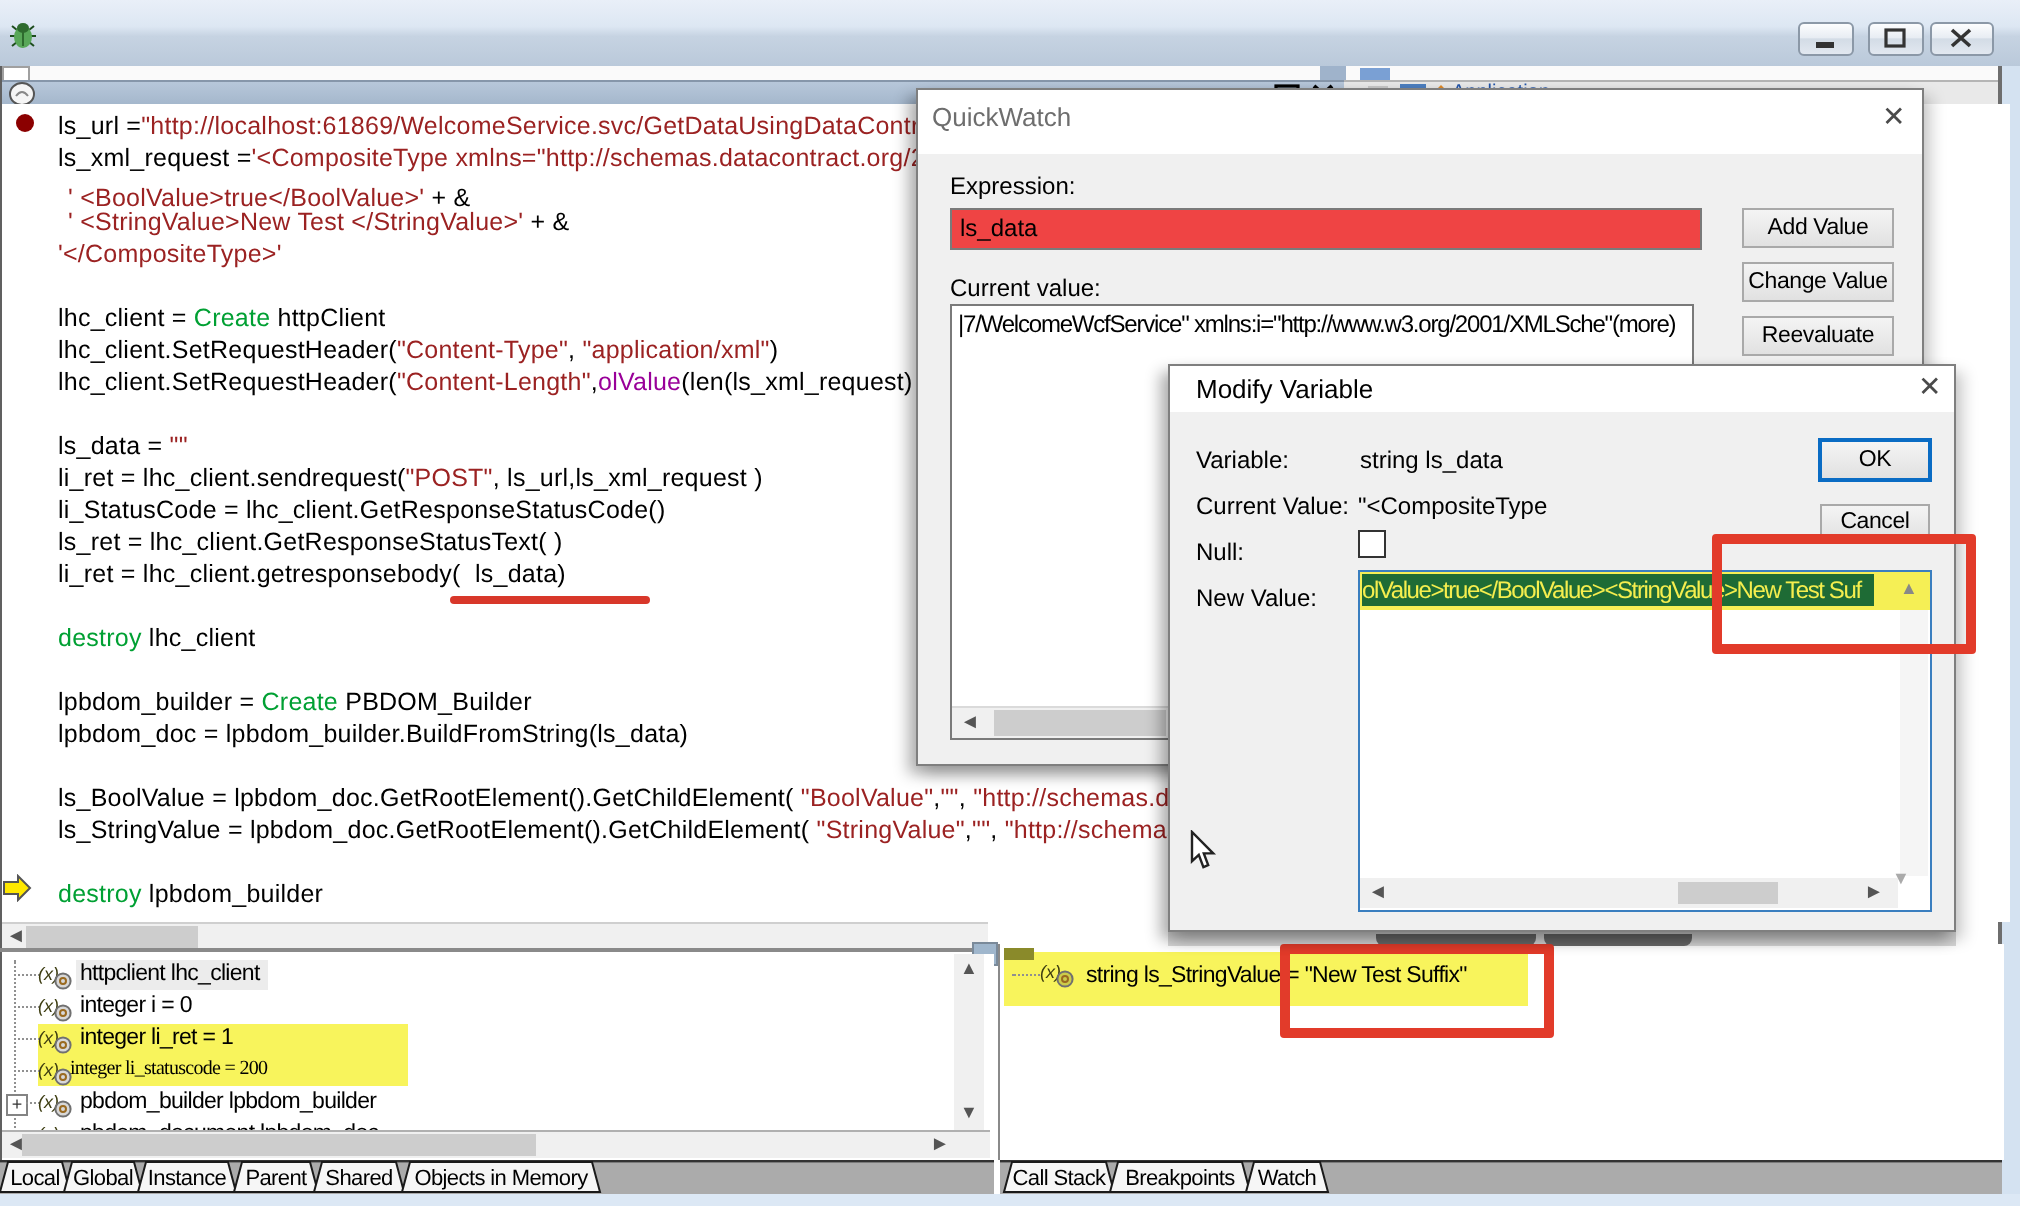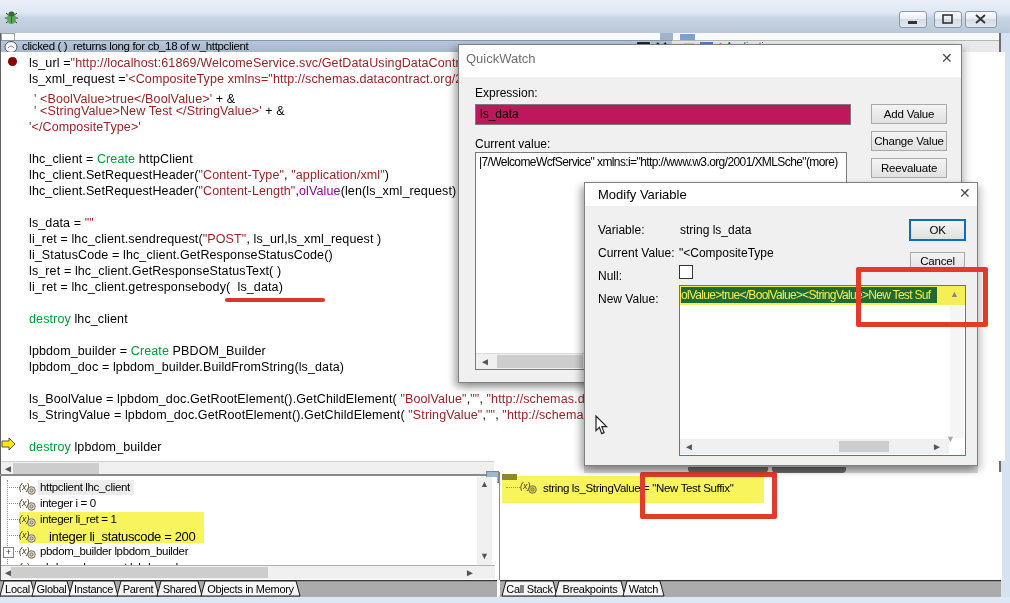--- a/index.html
+++ b/index.html
@@ -72,21 +72,20 @@
   <div class="abs" id="strip1"></div>
   <div class="abs" style="left:1px;top:33px;width:12px;height:6px;background:#fff;border:1px solid #a0a0a0;"></div>
   <div class="abs" style="left:660px;top:33px;width:13px;height:7px;background:#9fb3cb;"></div>
   <div class="abs" style="left:680px;top:34px;width:15px;height:6px;background:#7aa0d4;"></div>
 
   <div class="abs" id="codetitle">
     <svg class="abs" style="left:3px;top:0px" width="15" height="12">
         <ellipse cx="7" cy="6" rx="6" ry="5.5" fill="#f5f5f5" stroke="#555"></ellipse>
         <path d="M4 7 Q7 3 10 7" fill="none" stroke="#888"></path>
       </svg>
-    <div class="abs" id="codetitletext">clicked ( )  returns long for cb_18 of w_httpclient</div>
     <svg class="abs" style="left:636px;top:1px" width="36" height="10">
       <rect x="1" y="1" width="11" height="8" fill="#a3b6cb" stroke="#000" stroke-width="1.6"></rect>
       <rect x="3" y="3" width="6" height="4" fill="none" stroke="#000" stroke-width="1"></rect>
       <path d="M20 1 L29 9 M29 1 L20 9" stroke="#000" stroke-width="2"></path>
     </svg>
   </div>
   <div class="abs" id="toolsliver">
     <div class="abs" style="left:12px;top:2px;width:10px;height:8px;background:#c9c9c9;"></div>
     <div class="abs" style="left:28px;top:1px;width:13px;height:10px;background:#4d7fc0;"></div>
     <div class="abs" style="left:45px;top:3px;width:7px;height:7px;background:#e08a28;transform:rotate(45deg);"></div>
@@ -164,21 +163,21 @@
         </svg>
         <div class="abs" style="left:39px;top:1px;font-size:11.5px;letter-spacing:-0.35px;white-space:pre;">integer li_ret = 1</div>
       </div>
       <div class="abs" style="left:0;top:51px;width:496px;height:16px;">
         <div class="abs" style="left:6px;top:7px;width:13px;height:0;border-top:1px dotted #909090;"></div>
         <svg class="abs" style="left:18px;top:1px" width="18" height="14">
           <text x="0" y="9" font-size="9" font-style="italic" fill="#3c3c10">(x)</text>
           <circle cx="12.5" cy="9.5" r="3.8" fill="#d8d8d8" stroke="#707070"></circle>
           <circle cx="12.5" cy="9.5" r="1.5" fill="none" stroke="#9a6a20"></circle>
         </svg>
-        <div class="abs" style="left:48px;top:1px;font-size:13px;letter-spacing:-0.35px;white-space:pre;">integer li_statuscode = 200</div>
+        <div class="abs" style="left:34px;top:1px;font-size:10px;letter-spacing:-0.35px;white-space:pre;font-family:Liberation Serif, serif;">integer li_statuscode = 200</div>
       </div>
       <div class="abs" style="left:0;top:67px;width:496px;height:16px;">
         <div class="abs" style="left:2px;top:3px;width:9px;height:9px;background:#fff;border:1px solid #848484;font-size:9px;line-height:8px;text-align:center;color:#333;">+</div>
         <div class="abs" style="left:12px;top:7px;width:7px;height:0;border-top:1px dotted #909090;"></div>
         <svg class="abs" style="left:18px;top:1px" width="18" height="14">
           <text x="0" y="9" font-size="9" font-style="italic" fill="#3c3c10">(x)</text>
           <circle cx="12.5" cy="9.5" r="3.8" fill="#d8d8d8" stroke="#707070"></circle>
           <circle cx="12.5" cy="9.5" r="1.5" fill="none" stroke="#9a6a20"></circle>
         </svg>
         <div class="abs" style="left:39px;top:1px;font-size:11.5px;letter-spacing:-0.35px;white-space:pre;">pbdom_builder lpbdom_builder</div>
@@ -249,21 +248,21 @@
       <text x="143.5" y="12.5" font-size="11" letter-spacing="-0.3" text-anchor="middle" fill="#000">Watch</text>
     </svg>
 
   <div class="abs" style="left:0px;top:597px;width:1010px;height:6px;background:#dce8f5;"></div>
 
   <div class="abs dlg" style="left:458px;top:44px;width:502px;height:337px;z-index:10;">
     <div class="dlgtitle" style="height:32px;"></div>
     <div class="lbl" style="left:7px;top:6px;color:#6e6e6e;font-size:13px;">QuickWatch</div>
     <div class="x" style="left:482px;top:5px;">✕</div>
     <div class="lbl" style="left:16px;top:41px;">Expression:</div>
-    <div class="abs" style="left:16px;top:59px;width:370px;height:19px;background:#be185d;border:1px solid #7a7a7a;font-size:12px;line-height:18px;padding-left:4px;">ls_data</div>
+    <div class="abs" style="left:16px;top:59px;width:370px;height:19px;background:#ef4444;border:1px solid #7a7a7a;font-size:12px;line-height:18px;padding-left:4px;">ls_data</div>
     <div class="btn" style="left:412px;top:59px;width:74px;height:18px;line-height:18px;">Add Value</div>
     <div class="btn" style="left:412px;top:86px;width:74px;height:18px;line-height:18px;">Change Value</div>
     <div class="btn" style="left:412px;top:113px;width:74px;height:18px;line-height:18px;">Reevaluate</div>
     <div class="lbl" style="left:16px;top:92px;">Current value:</div>
     <div class="abs" style="left:16px;top:107px;width:370px;height:216px;background:#fff;border:1px solid #7a7a7a;">
       <div class="abs" style="left:3px;top:2px;font-size:12px;letter-spacing:-0.6px;white-space:pre;">|7/WelcomeWcfService" xmlns:i="http://www.w3.org/2001/XMLSche"(more)</div>
       <div class="abs sbtrack" style="left:0px;top:200px;width:370px;height:15px;border-top:1px solid #dadada;">
         <div class="arr" style="left:4px;top:2px;">◄</div>
         <div class="sbthumb" style="left:21px;top:1px;width:86px;height:13px;"></div>
       </div>

